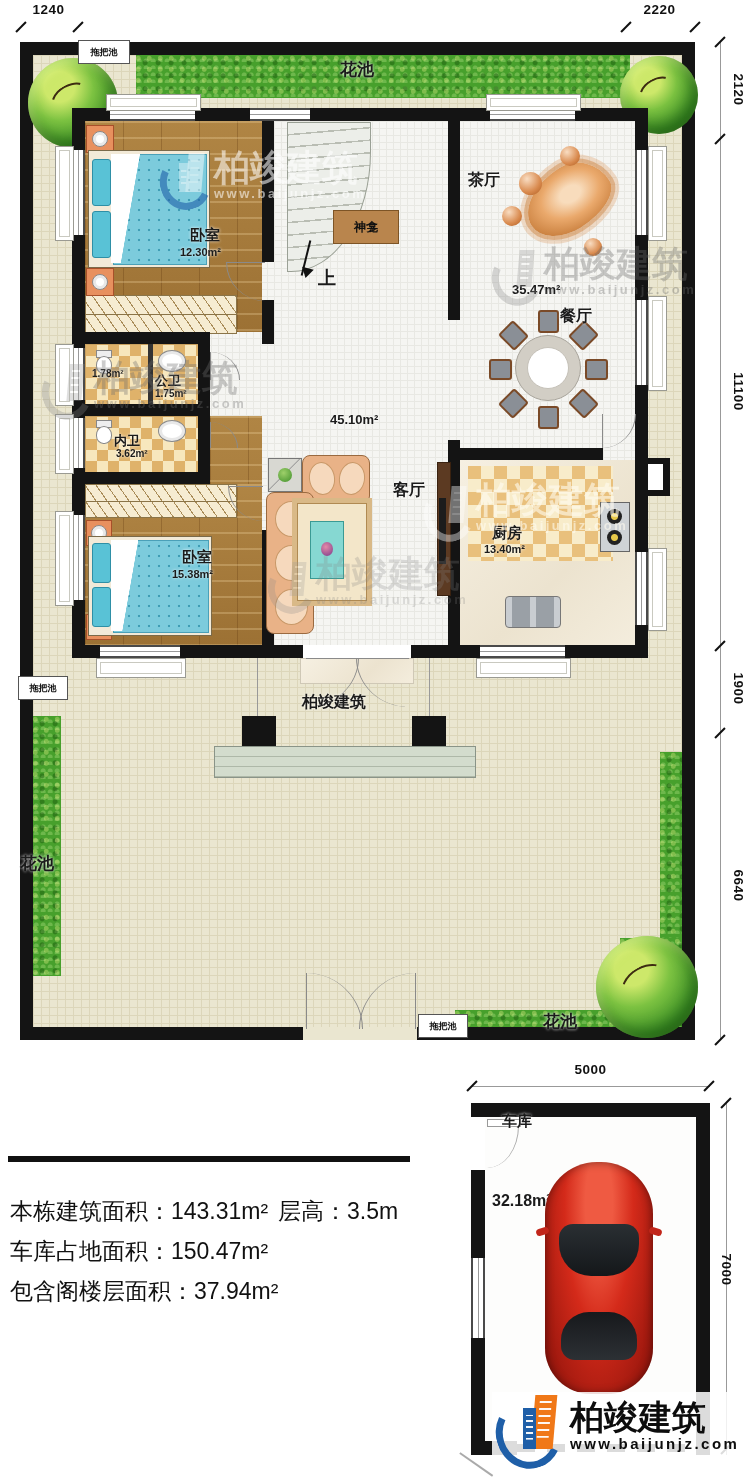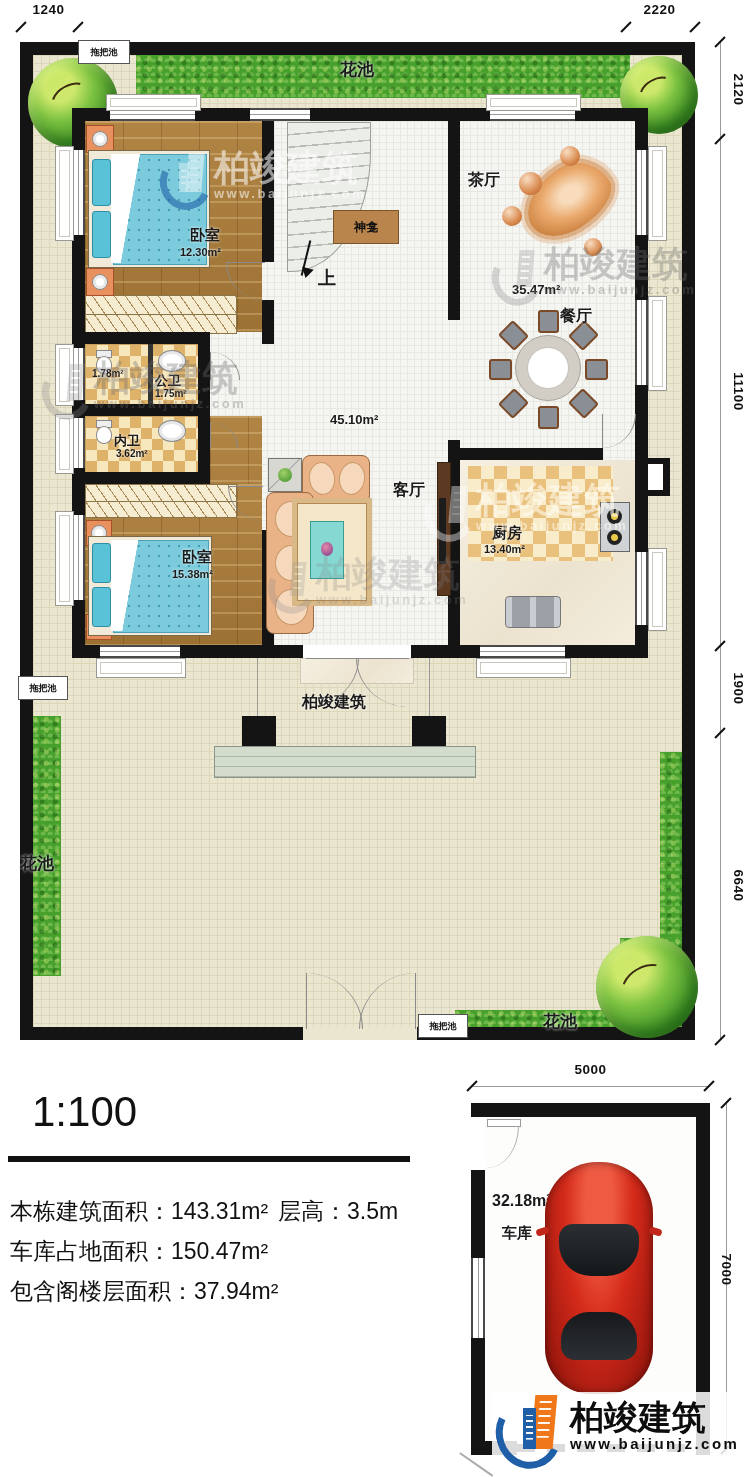--- a/index.html
+++ b/index.html
@@ -362,21 +362,20 @@
         <i class="lm-swoosh" style="border-left-color:#888;border-bottom-color:#888;"></i>
         <i class="lm-tower" style="background-color:#999;"></i>
       </div>
     <div>
         <div class="wm-name">柏竣建筑</div>
         <div class="wm-url">www.baijunjz.com</div>
       </div>
   </div>
 
   <div class="abs" style="left:14px;top:1088px;display:flex;align-items:baseline;">
-    <span class="t2">1:100</span>
   </div>
   <div class="abs" style="left:8px;top:1156px;width:402px;height:6px;background:#111;"></div>
 
   <div class="stat" style="left:10px;top:1196px;">本栋建筑面积：143.31m²</div>
   <div class="stat" style="left:278px;top:1196px;">层高：3.5m</div>
   <div class="stat" style="left:10px;top:1236px;">车库占地面积：150.47m²</div>
   <div class="stat" style="left:10px;top:1276px;">包含阁楼层面积：37.94m²</div>
 
   <div class="dim" style="left:471px;top:1062px;width:239px;"><span>5000</span></div>
   <div class="dimline" style="left:471px;top:1086px;width:239px;height:1px;"></div>
@@ -393,21 +392,21 @@
   <div class="wall" style="left:471px;top:1170px;width:14px;height:88px;"></div>
   <div class="win-v" style="left:471px;top:1258px;width:14px;height:80px;"></div>
   <div class="wall" style="left:471px;top:1338px;width:14px;height:103px;"></div>
   <div class="wall" style="left:471px;top:1441px;width:46px;height:14px;"></div>
   <div class="abs" style="left:517px;top:1444px;width:179px;height:8px;background:repeating-linear-gradient(90deg,#111 0 18px,transparent 18px 30px);"></div>
   <div class="abs" style="left:460px;top:1452px;width:40px;height:1.5px;background:#aaa;transform:rotate(35deg);transform-origin:left center;"></div>
 
   <div class="abs" style="left:487px;top:1119px;width:32px;height:6px;background:#fff;border:1px solid #999;"></div>
   <div class="arc" style="left:487px;top:1126px;width:31px;height:42px;border-right:1.3px solid #aaa;border-bottom-right-radius:100% 100%;"></div>
 
-  <div class="rl" style="left:502px;top:1224px;text-align:right;">车库</div>
+  <div class="rl" style="left:502px;top:1112px;text-align:right;">车库</div>
   <div class="al" style="left:492px;top:1192px;font-size:16px;">32.18m²</div>
 
   <div class="abs" style="left:545px;top:1162px;width:108px;height:232px;">
     <div class="abs" style="left:0;top:0;width:108px;height:232px;border-radius:52px 52px 46px 46px;background:radial-gradient(ellipse at 50% 18%,#ef5a42 0 18%,#d42a1a 45%,#8e130b 95%);box-shadow:inset 0 0 10px rgba(0,0,0,.45);"></div>
     <div class="abs" style="left:14px;top:62px;width:80px;height:52px;background:linear-gradient(#2a2f33,#14171a);border-radius:14px 14px 32px 32px;"></div>
     <div class="abs" style="left:16px;top:150px;width:76px;height:48px;background:linear-gradient(#17191c,#2c3034);border-radius:28px 28px 14px 14px;"></div>
     <div class="abs" style="left:-9px;top:66px;width:13px;height:7px;background:#c2251a;border-radius:4px;transform:rotate(-18deg);"></div>
     <div class="abs" style="left:104px;top:66px;width:13px;height:7px;background:#c2251a;border-radius:4px;transform:rotate(18deg);"></div>
   </div>
 

